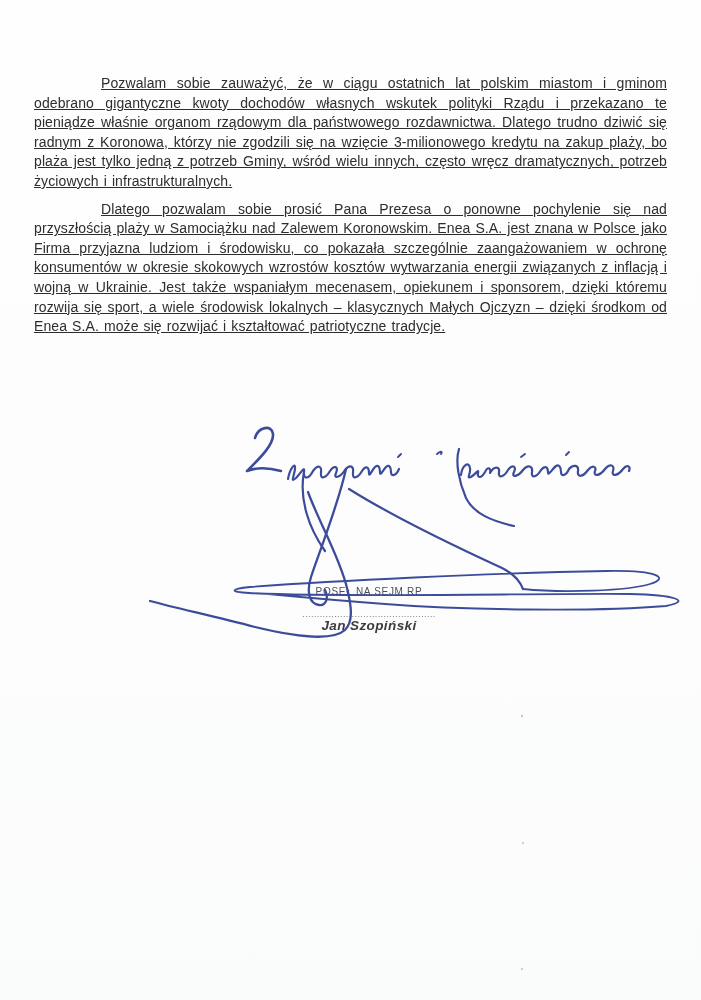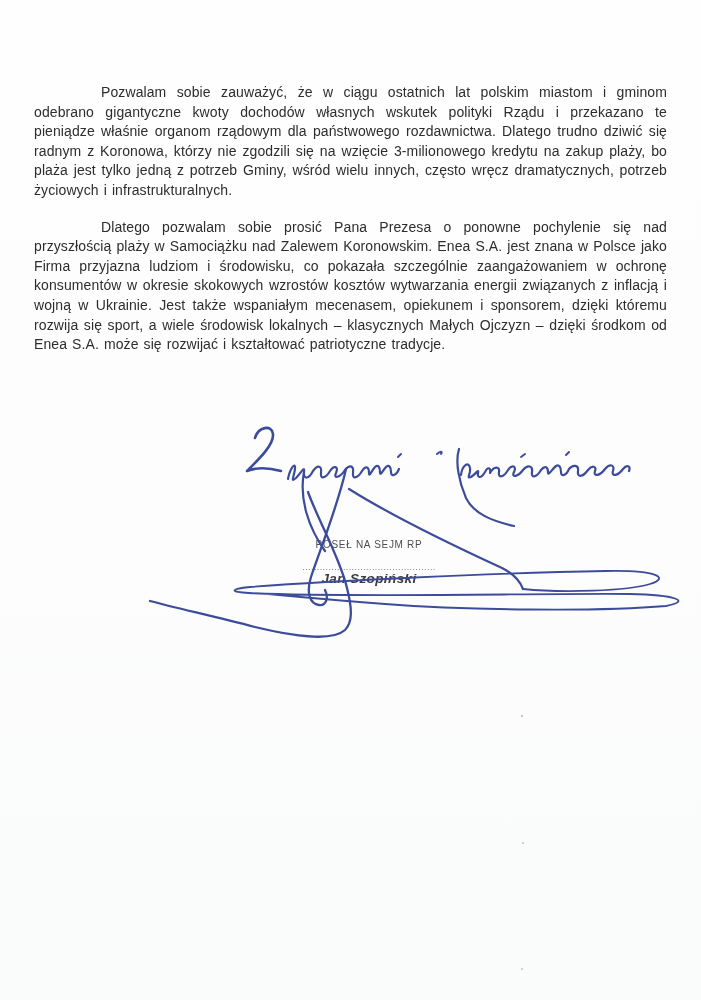--- a/index.html
+++ b/index.html
@@ -11,31 +11,33 @@
   .page{
     position:relative;width:701px;height:1000px;overflow:hidden;
     background:linear-gradient(180deg,#fefefe 0%,#fdfdfd 55%,#fafbfb 100%);
   }
   .letter-body{
     position:absolute;left:34px;top:66px;width:633px;
     font-size:14px;line-height:19.6px;color:#2d2d2d;
     text-align:justify;letter-spacing:0.1px;
   }
   .letter-body p{
-    margin:17px 0 7px 0;text-indent:67px;
+    margin:8px 0 7px 0;text-indent:67px;
     word-spacing:1px;
+    text-decoration:underline;
   }
   .sig-area{position:absolute;left:0;top:0;width:701px;height:1000px;}
   .stamp{
     position:absolute;left:299px;top:539px;width:140px;
     text-align:center;z-index:1;
   }
   .stamp-title{
     font-size:10px;letter-spacing:0.7px;color:#4e4e52;
     white-space:nowrap;
+    margin-top:47px;
   }
   .stamp-dots{
     font-size:9px;line-height:7px;letter-spacing:0.4px;color:#7a7a7a;
     margin-top:14px;white-space:nowrap;overflow:hidden;
   }
   .stamp-name{
     font-size:13.5px;font-weight:bold;font-style:italic;color:#3b3b40;
     letter-spacing:0.4px;margin-top:0px;white-space:nowrap;
   }
   svg.ink{

